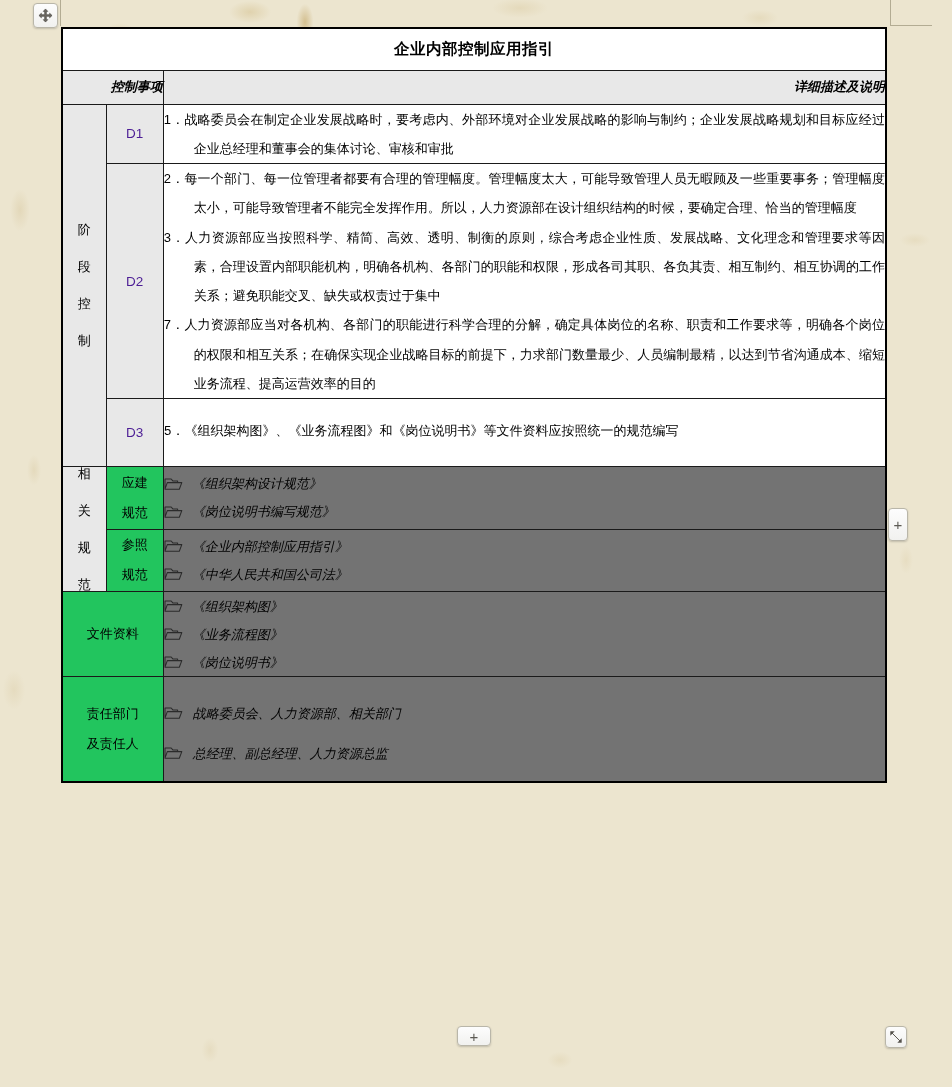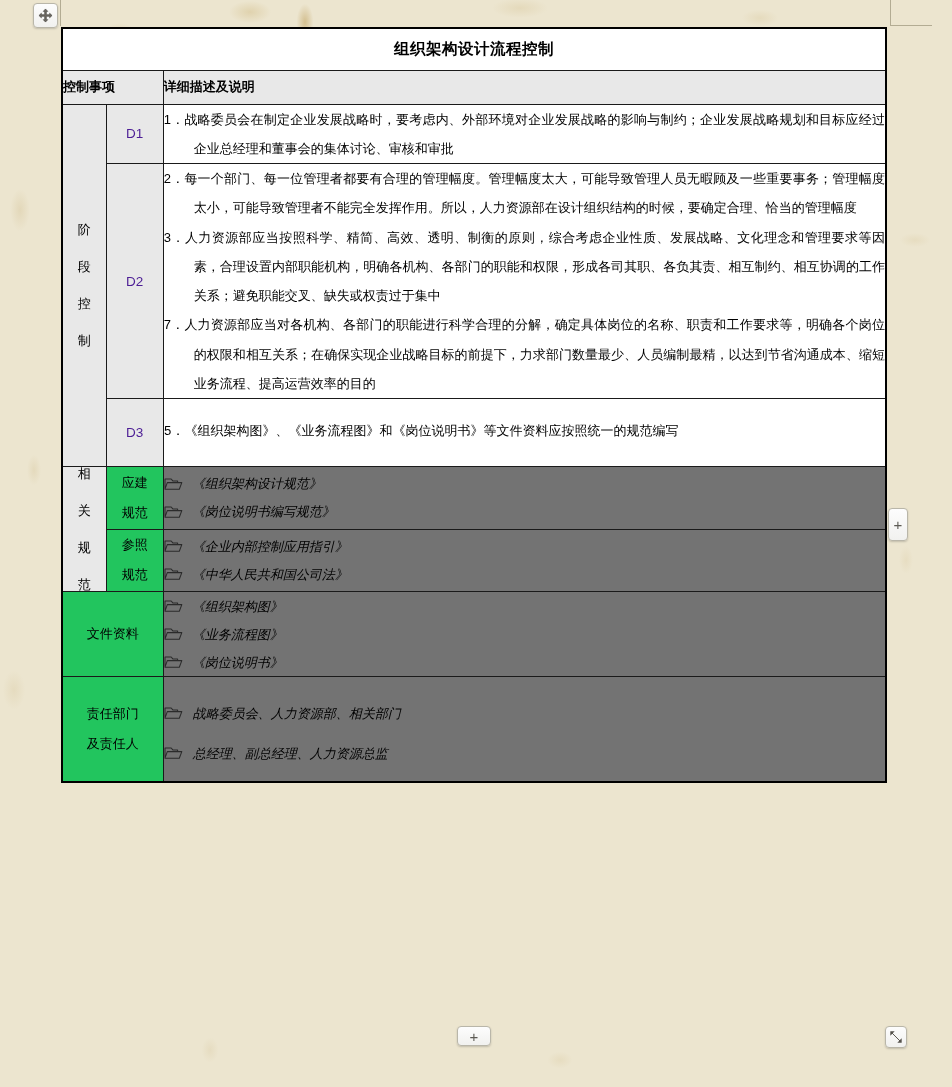--- a/index.html
+++ b/index.html
@@ -93,24 +93,25 @@
     font-size: 15.5px;
     font-weight: bold;
     color: #000;
     background: #ffffff;
     letter-spacing: .5px;
   }
 
   .cell-head {
     height: 34px;
     background: #e8e8e8;
-    text-align: left;
+    text-align: right;
     font-size: 13px;
     font-weight: bold;
     color: #000;
+    font-style: italic;
   }
 
   .cell-label {
     background: #22c55e;
     text-align: center;
     font-size: 13px;
     color: #000;
     line-height: 30px;
   }
 
@@ -227,21 +228,21 @@
 
 <table id="doc-table">
   <colgroup>
     <col style="width:44px">
     <col style="width:57px">
     <col style="width:721px">
   </colgroup>
   <tbody>
 
     <tr>
-      <td class="cell-title" colspan="3">组织架构设计流程控制</td>
+      <td class="cell-title" colspan="3">企业内部控制应用指引</td>
     </tr>
 
     <tr>
       <td class="cell-head" colspan="2">控制事项</td>
       <td class="cell-head">详细描述及说明</td>
     </tr>
 
     <tr>
       <td class="cell-label-vert" rowspan="3">
         <div class="vert-stack">

